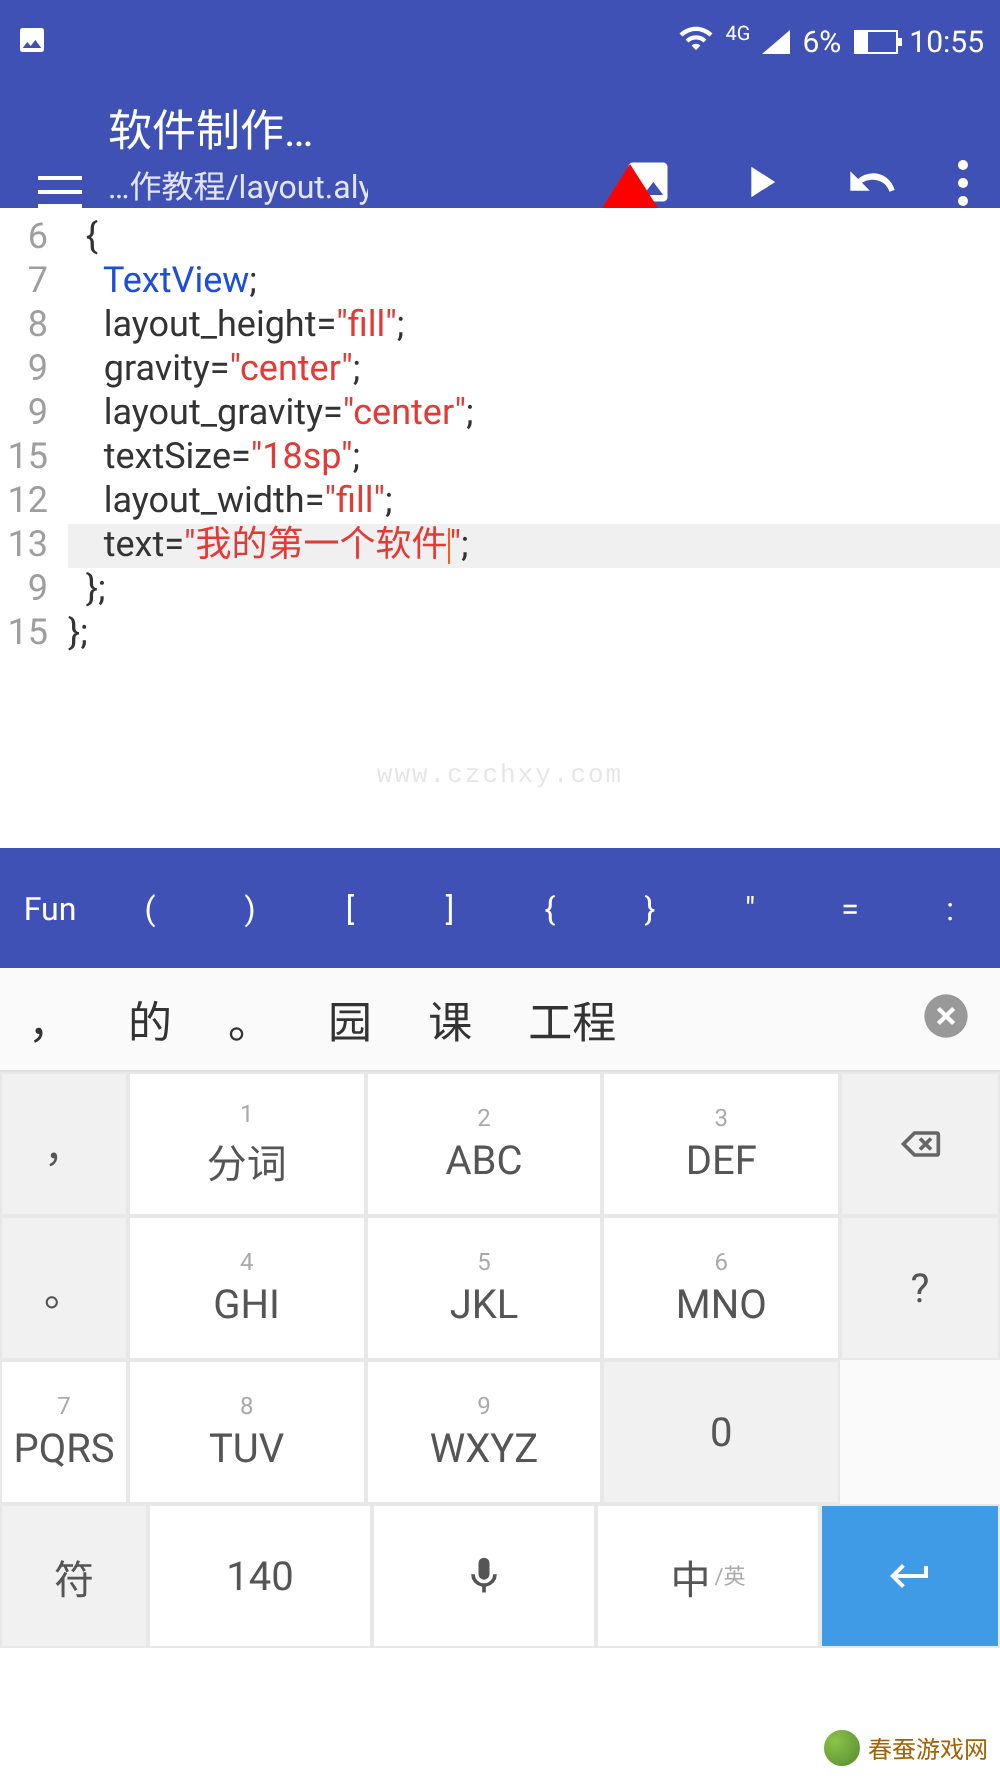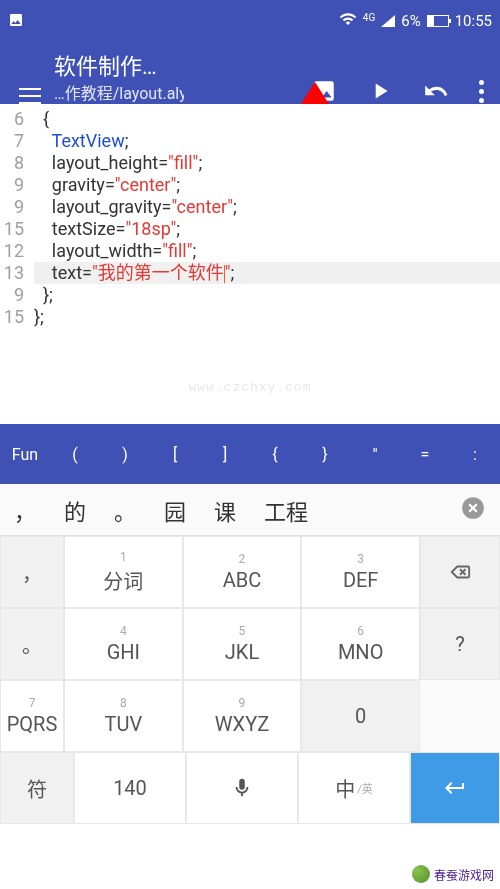--- a/index.html
+++ b/index.html
@@ -44,21 +44,21 @@
 .candrow .close svg{width:26px;height:26px;fill:#888;}
 .kbd{display:grid;grid-template-columns:64px 1fr 1fr 1fr 80px;grid-auto-rows:72px;}
 .key{border:1px solid #e8e8e8;background:#fff;display:flex;flex-direction:column;align-items:center;justify-content:center;color:#555;font-size:20px;}
 .key .num{font-size:12px;color:#aaa;margin-bottom:2px;}
 .key.side{background:#f1f1f1;}
 .kbd2{display:grid;grid-template-columns:74px 1fr 1fr 1fr 90px;grid-auto-rows:72px;}
 .key2{border:1px solid #e8e8e8;background:#fff;display:flex;align-items:center;justify-content:center;font-size:20px;color:#555;}
 .key2.side{background:#f1f1f1;}
 .key2.accent{background:#3F9BE6;color:#fff;}
 .watermark{position:absolute;left:0;right:0;top:380px;text-align:center;font-size:13px;color:rgba(0,0,0,.10);letter-spacing:1px;pointer-events:none;font-family:Liberation Mono, monospace;}
-.logo{position:absolute;right:6px;bottom:6px;display:flex;align-items:center;gap:4px;font-size:12px;color:#4c1d95;pointer-events:none;}
+.logo{position:absolute;right:6px;bottom:6px;display:flex;align-items:center;gap:4px;font-size:12px;color:#a16207;pointer-events:none;}
 .logo .ball{width:18px;height:18px;border-radius:50%;background:radial-gradient(circle at 30% 30%,#8BC34A,#558B2F);}
 </style>
 </head>
 <body>
 
 <div class="statusbar">
   <div class="left">
     <span>
       <svg width="16" height="16" viewBox="0 0 24 24" style="fill:#fff;">
           <path d="M21 19V5a2 2 0 0 0-2-2H5a2 2 0 0 0-2 2v14a2 2 0 0 0 2 2h14a2 2 0 0 0 2-2zM8.5 13.5l2.5 3 3.5-4.5L19 18H5l3.5-4.5z"></path>

